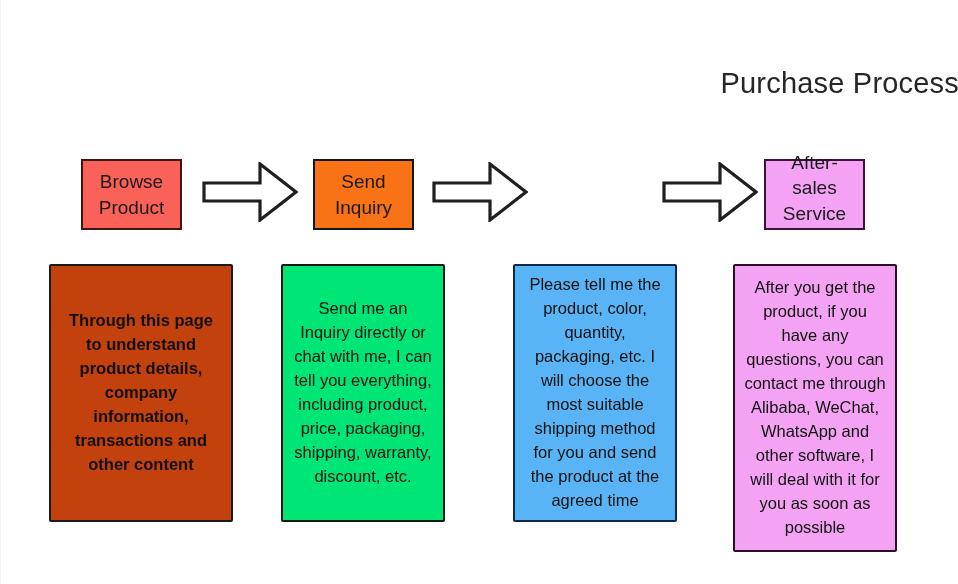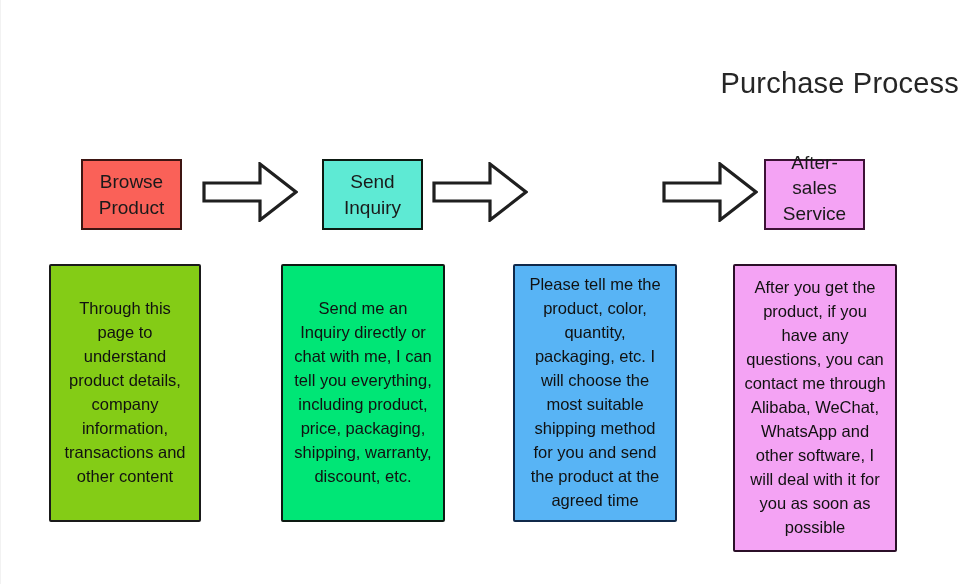--- a/index.html
+++ b/index.html
@@ -46,22 +46,22 @@
     justify-content: center;
     text-align: center;
     font-size: 19px;
     line-height: 1.33;
     color: #1a1a1a;
     padding: 2px 4px;
   }
 
   .stage-1 { left: 80px;  top: 159px; width: 101px; height: 71px;
              background: #fa6158; border-color: #3d1512; }
-  .stage-2 { left: 321px; top: 159px; width: 101px; height: 71px;
-             background: #5eead4; border-color: #0d1a12; justify-content: flex-end; }
+  .stage-2 { left: 312px; top: 159px; width: 101px; height: 71px;
+             background: #f97316; border-color: #0d1a12; justify-content: flex-end; }
   .stage-3 { left: 542px; top: 159px; width: 101px; height: 71px;
              background: #58b4f5; border-color: #12243d; }
   .stage-4 { left: 763px; top: 159px; width: 101px; height: 71px;
              background: #f4a3f4; border-color: #3d1236; align-items: flex-end; }
 
   
   .arrow {
     position: absolute;
     top: 162px;
     width: 96px;
@@ -82,22 +82,22 @@
     display: flex;
     align-items: center;
     justify-content: center;
     text-align: center;
     font-size: 16.5px;
     line-height: 1.45;
     color: #111111;
     padding: 6px 9px;
   }
 
-  .detail-1 { left: 48px;  top: 264px; width: 152px; height: 258px;
-              background: #84cc16; border-color: #1a1a1a; }
+  .detail-1 { left: 48px;  top: 264px; width: 184px; height: 258px;
+              background: #c2410c; border-color: #1a1a1a; font-weight: bold; }
   .detail-2 { left: 280px; top: 264px; width: 164px; height: 258px;
               background: #00e676; border-color: #0d1a12; }
   .detail-3 { left: 512px; top: 264px; width: 164px; height: 258px;
               background: #58b4f5; border-color: #10294a; }
   .detail-4 { left: 732px; top: 264px; width: 164px; height: 288px;
               background: #f4a3f4; border-color: #2b0f28; }
 
   .detail-text { display: block; width: 100%; }
 </style>
 </head>

